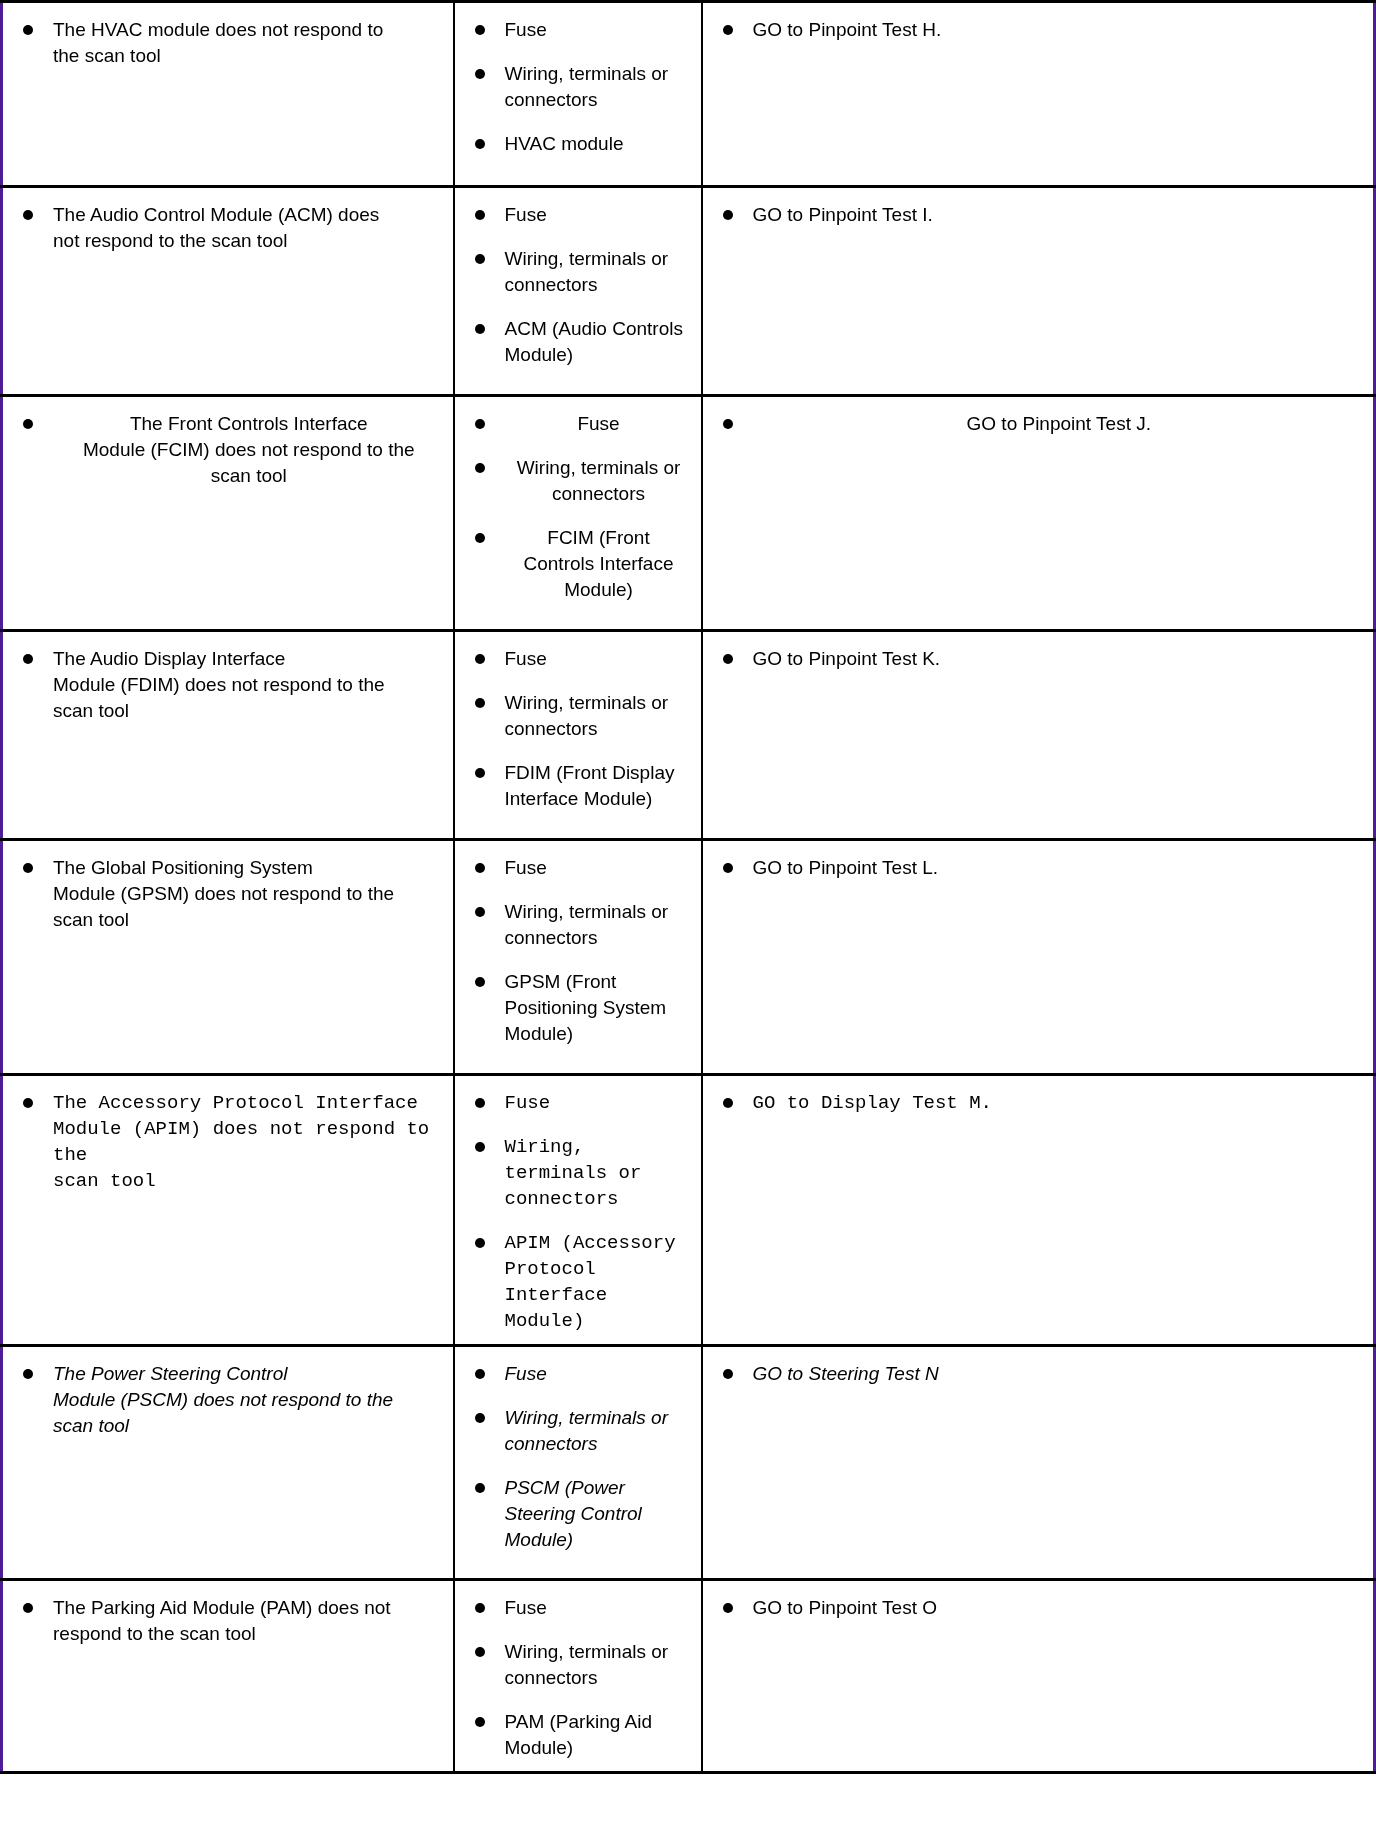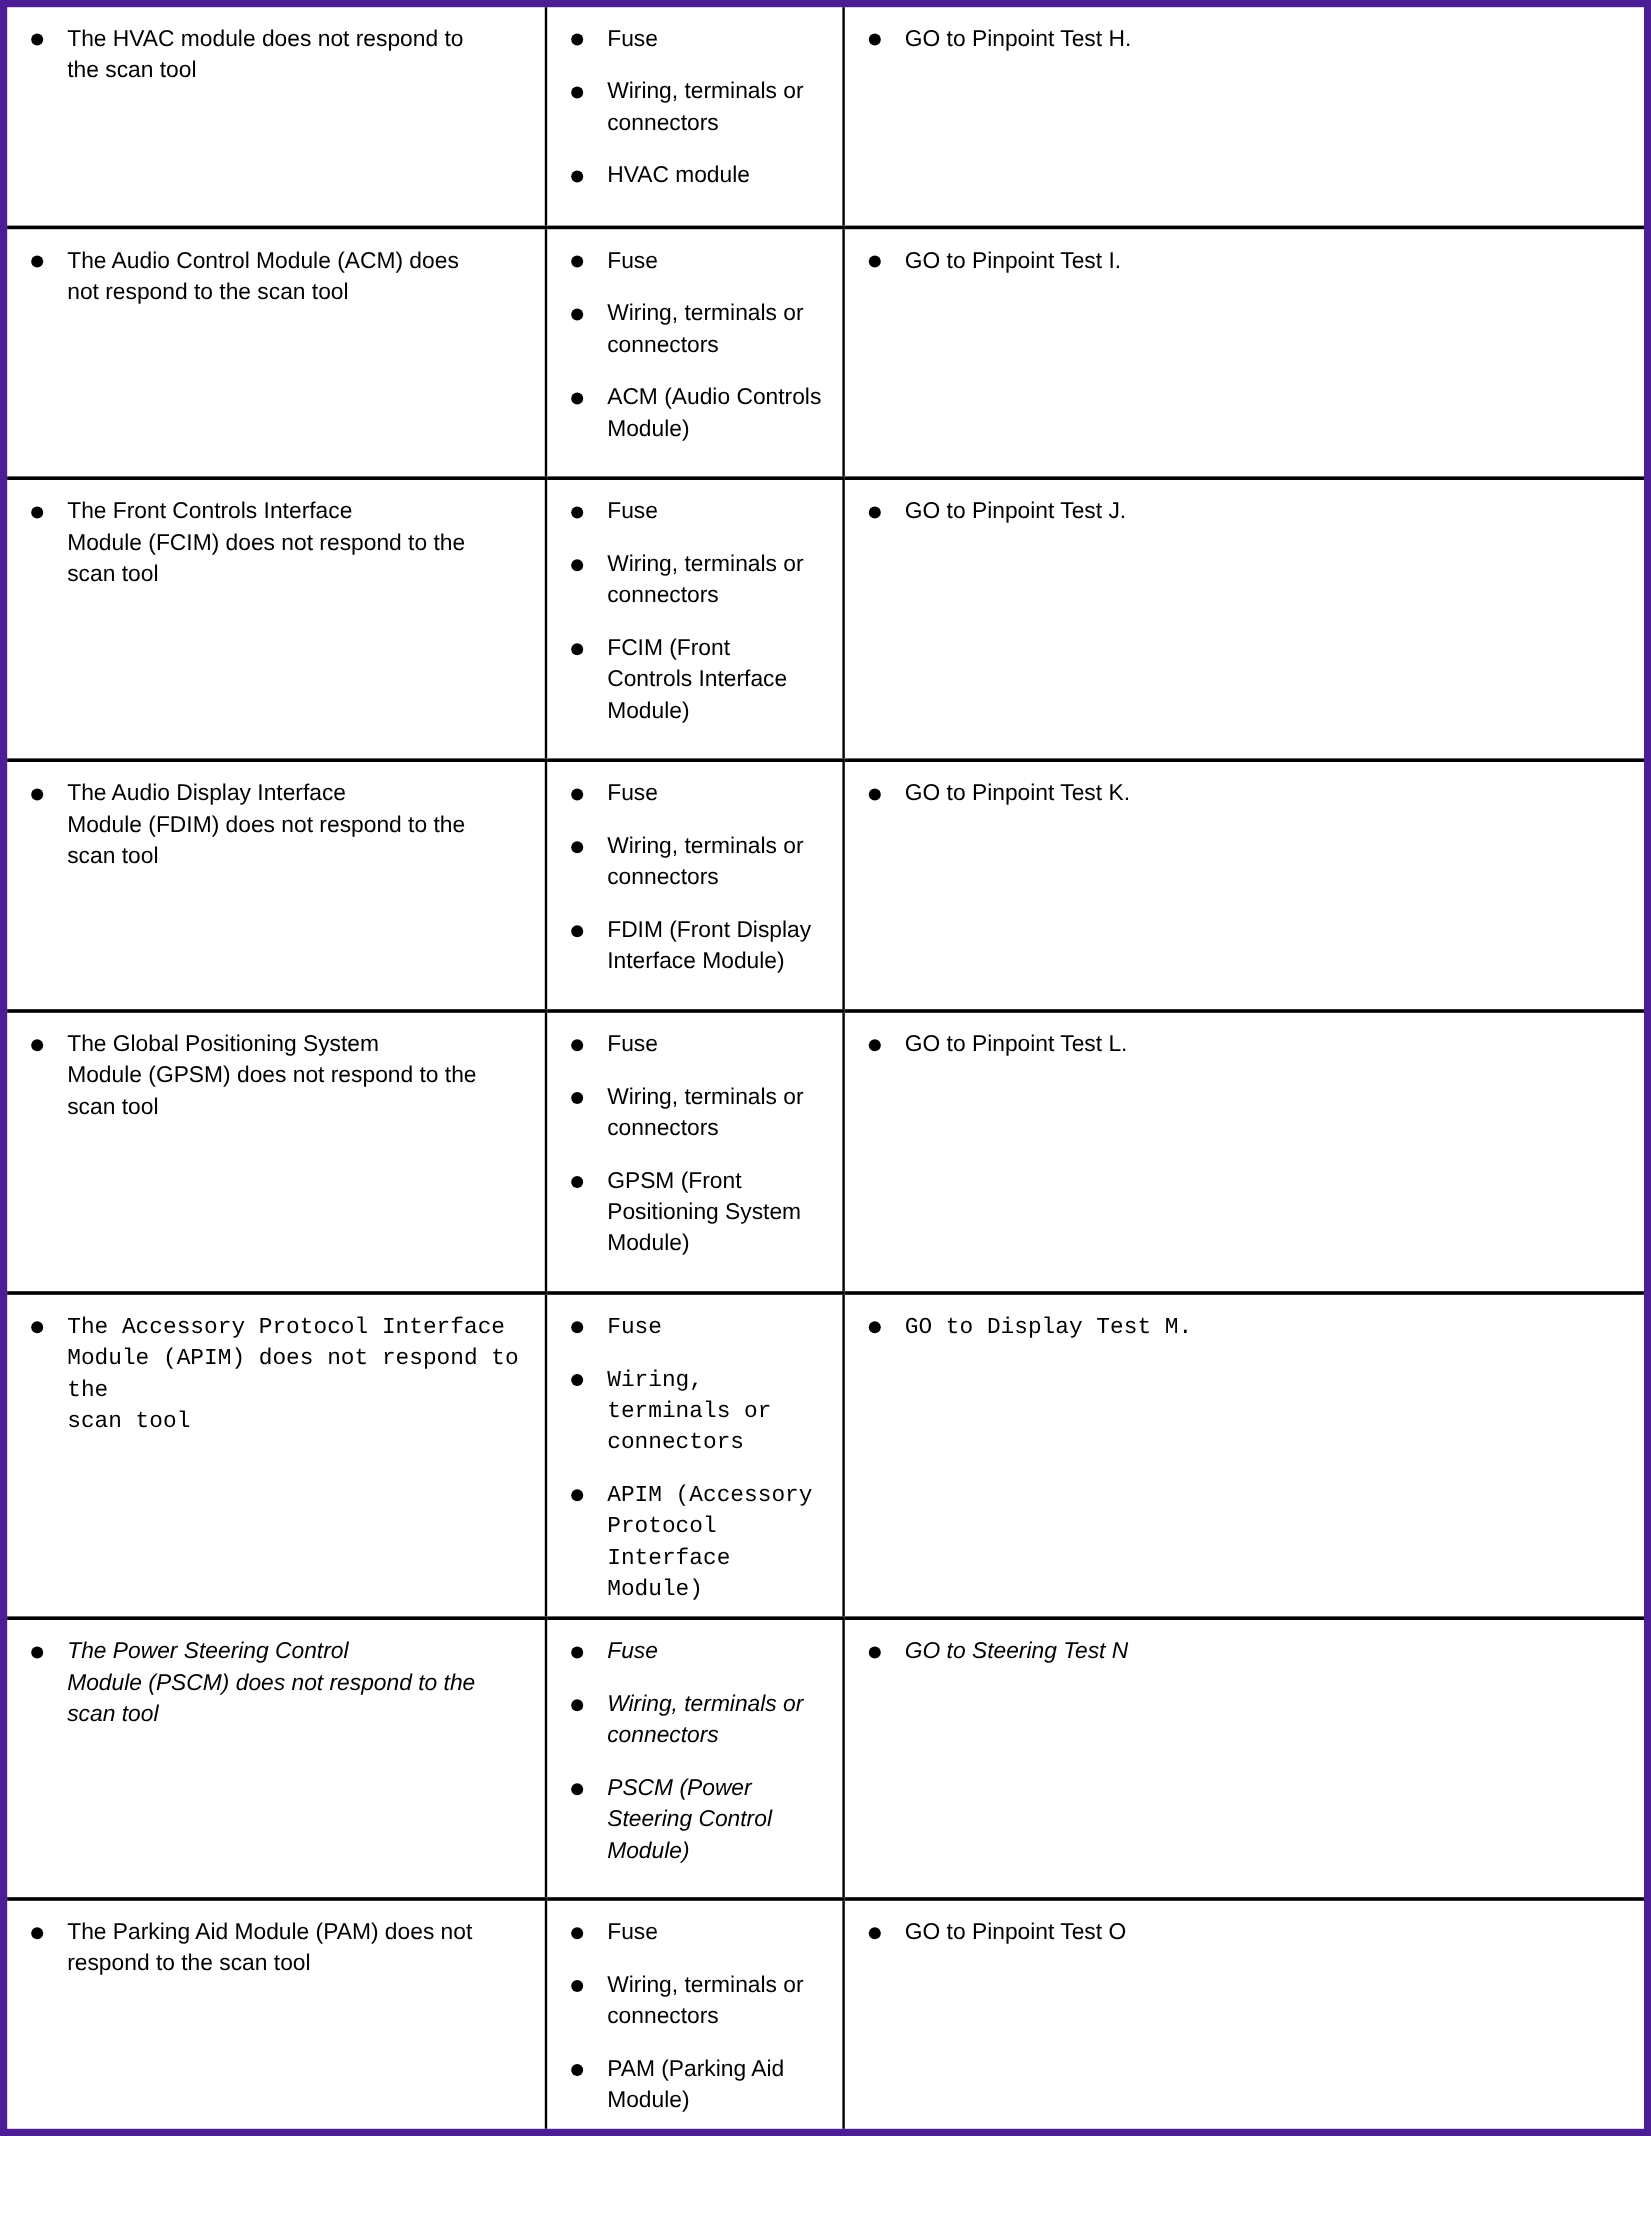--- a/index.html
+++ b/index.html
@@ -13,38 +13,38 @@
     background: #ffffff;
     font-family: "Liberation Sans", "DejaVu Sans", sans-serif;
     color: #000000;
     box-sizing: border-box;
   }
   table.symptom-chart {
     width: 1376px;
     height: 1624px;
     border-collapse: collapse;
     table-layout: fixed;
-    border: 6px solid #4c1d95;
+    border: 3px solid #4c1d95;
   }
   col.col-symptom { width: 452px; }
   col.col-sources { width: 248px; }
   col.col-action  { width: auto; }
   td.cell {
     border: 2px solid #000000;
     border-top-width: 3px;
     border-bottom-width: 3px;
     vertical-align: top;
     padding: 14px 8px 10px 18px;
     font-size: 19px;
     line-height: 26px;
   }
   
   tr.row:nth-child(1) td { height: 158px; }
   tr.row:nth-child(2) td { height: 182px; }
-  tr.row:nth-child(3) td { height: 208px; }
+  tr.row:nth-child(3) td { height: 208px; text-align: center; }
   tr.row:nth-child(4) td { height: 182px; }
   tr.row:nth-child(5) td { height: 208px; }
   tr.row:nth-child(6) td { height: 206px; font-family: Liberation Mono, monospace; }
   tr.row:nth-child(7) td { height: 207px; font-style: italic; }
 
   ul.bullet-list {
     margin: 0;
     padding: 0;
     list-style: none;
   }

